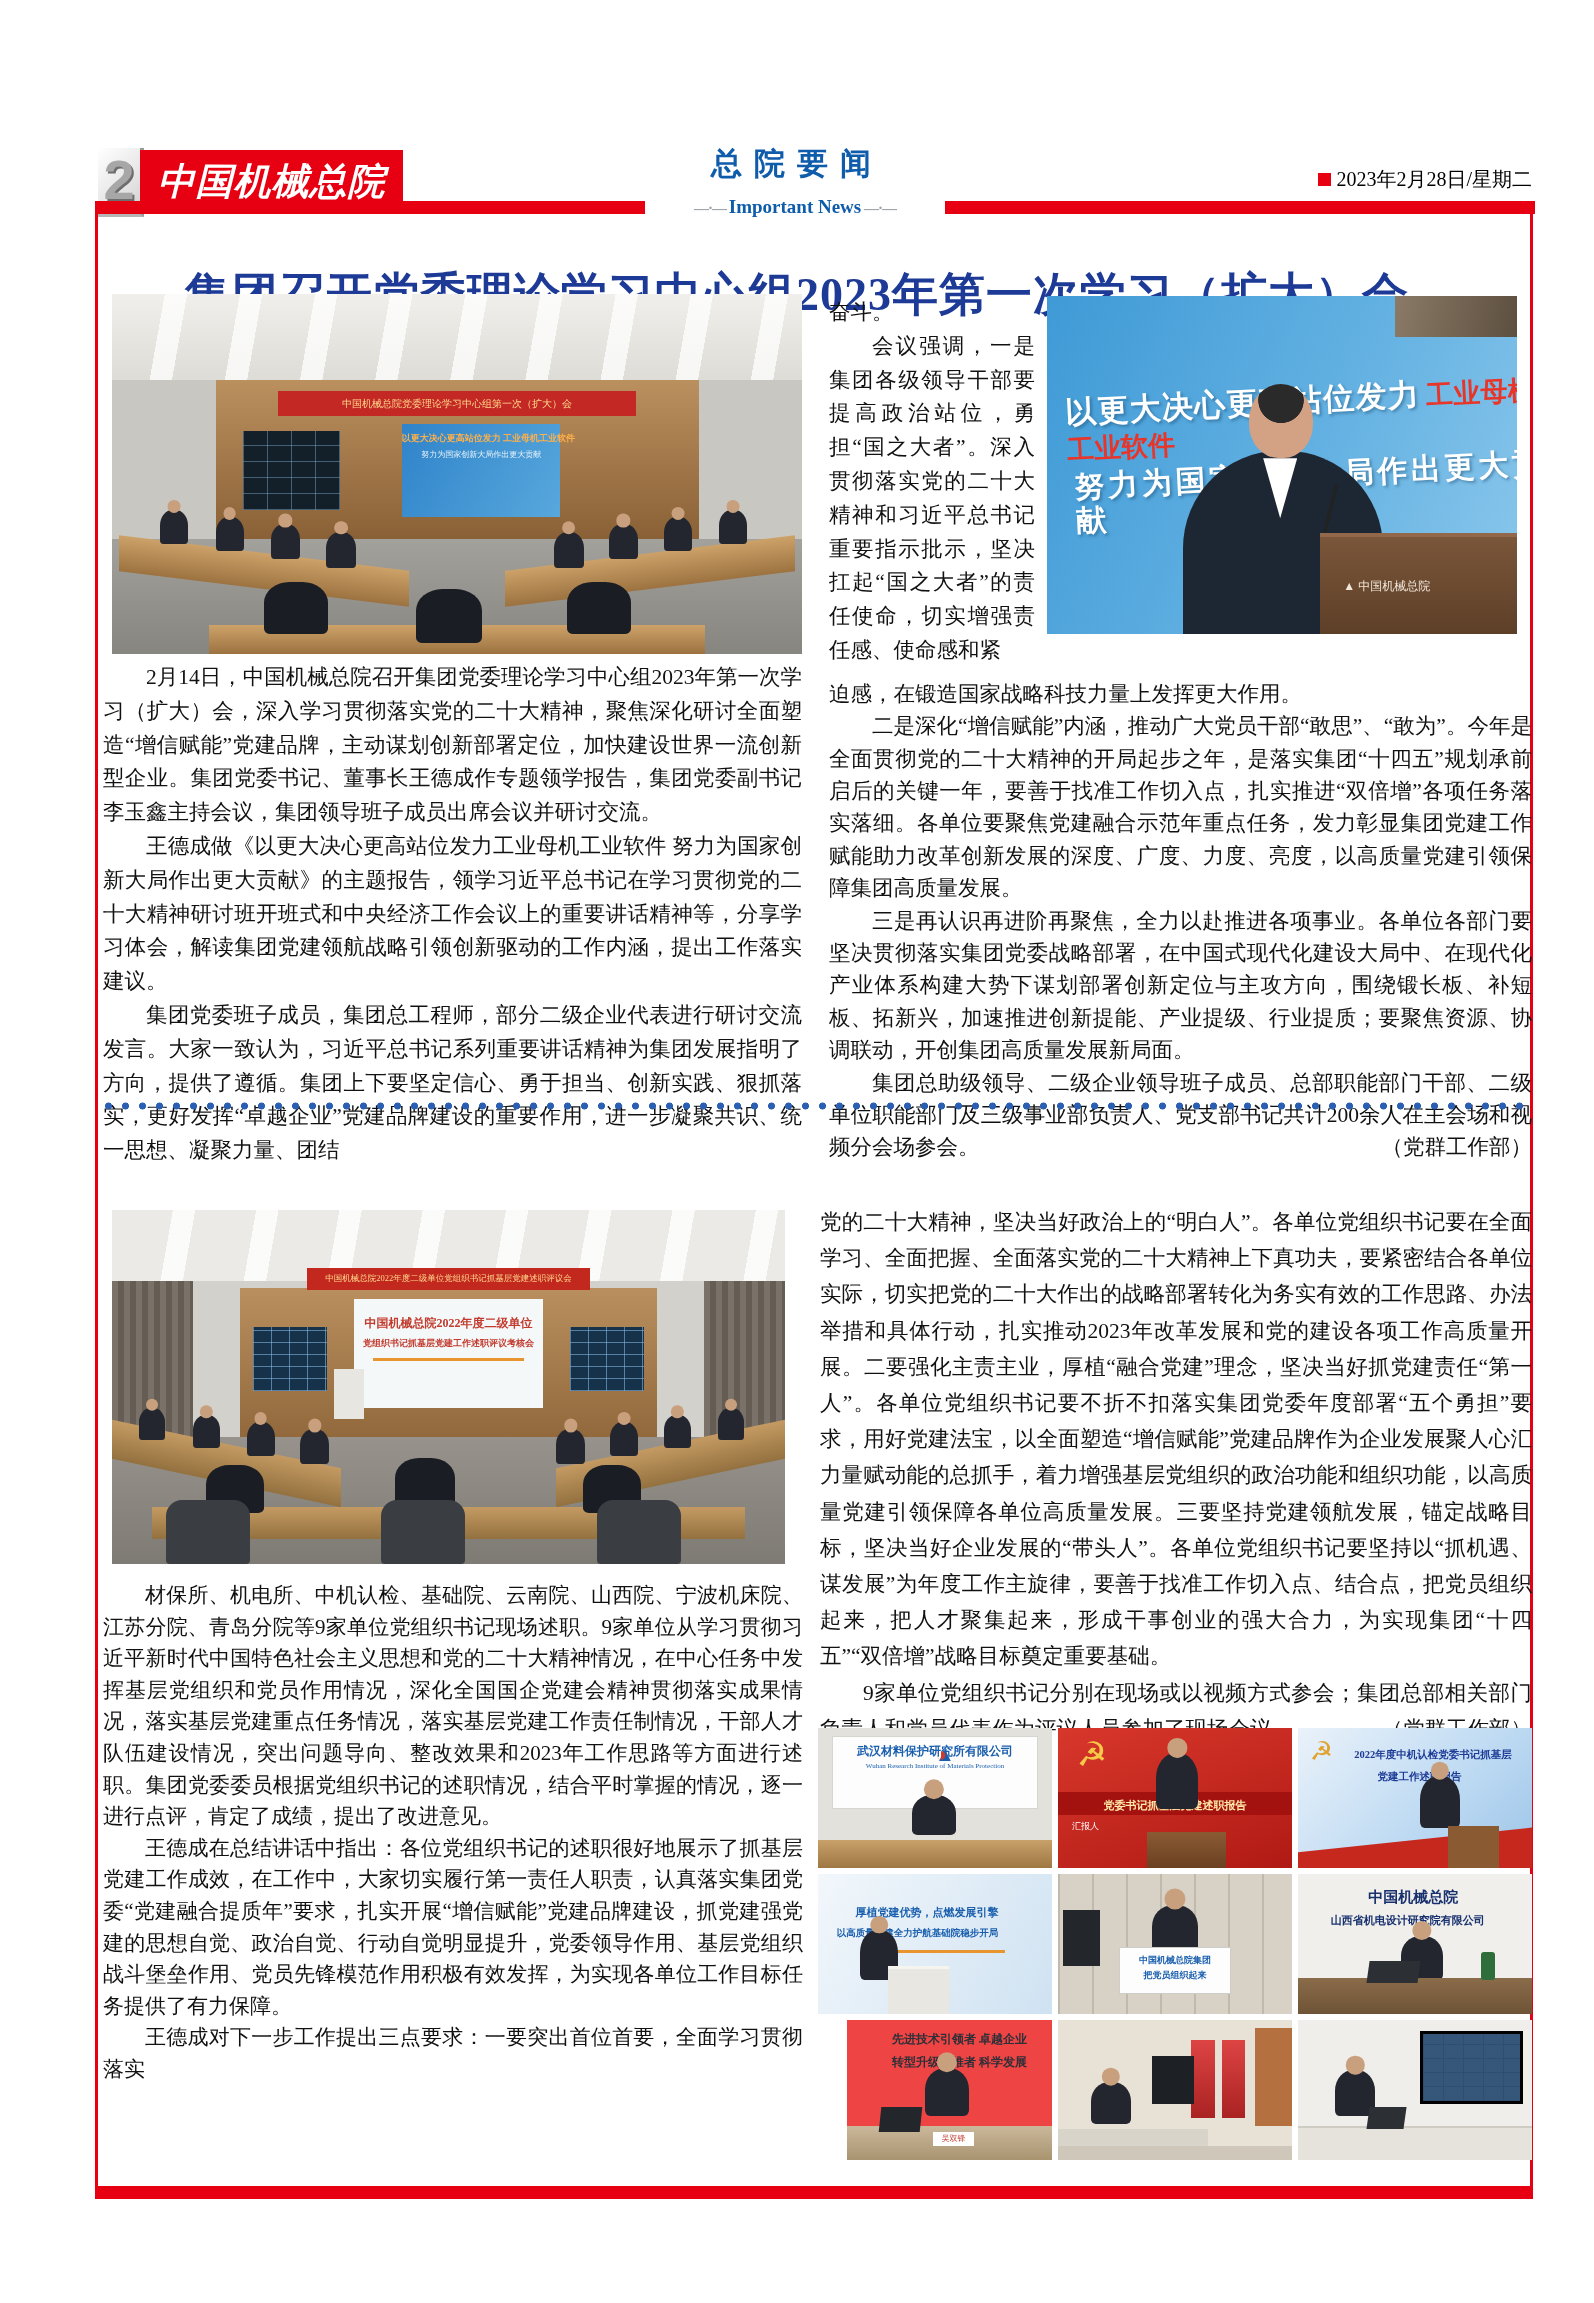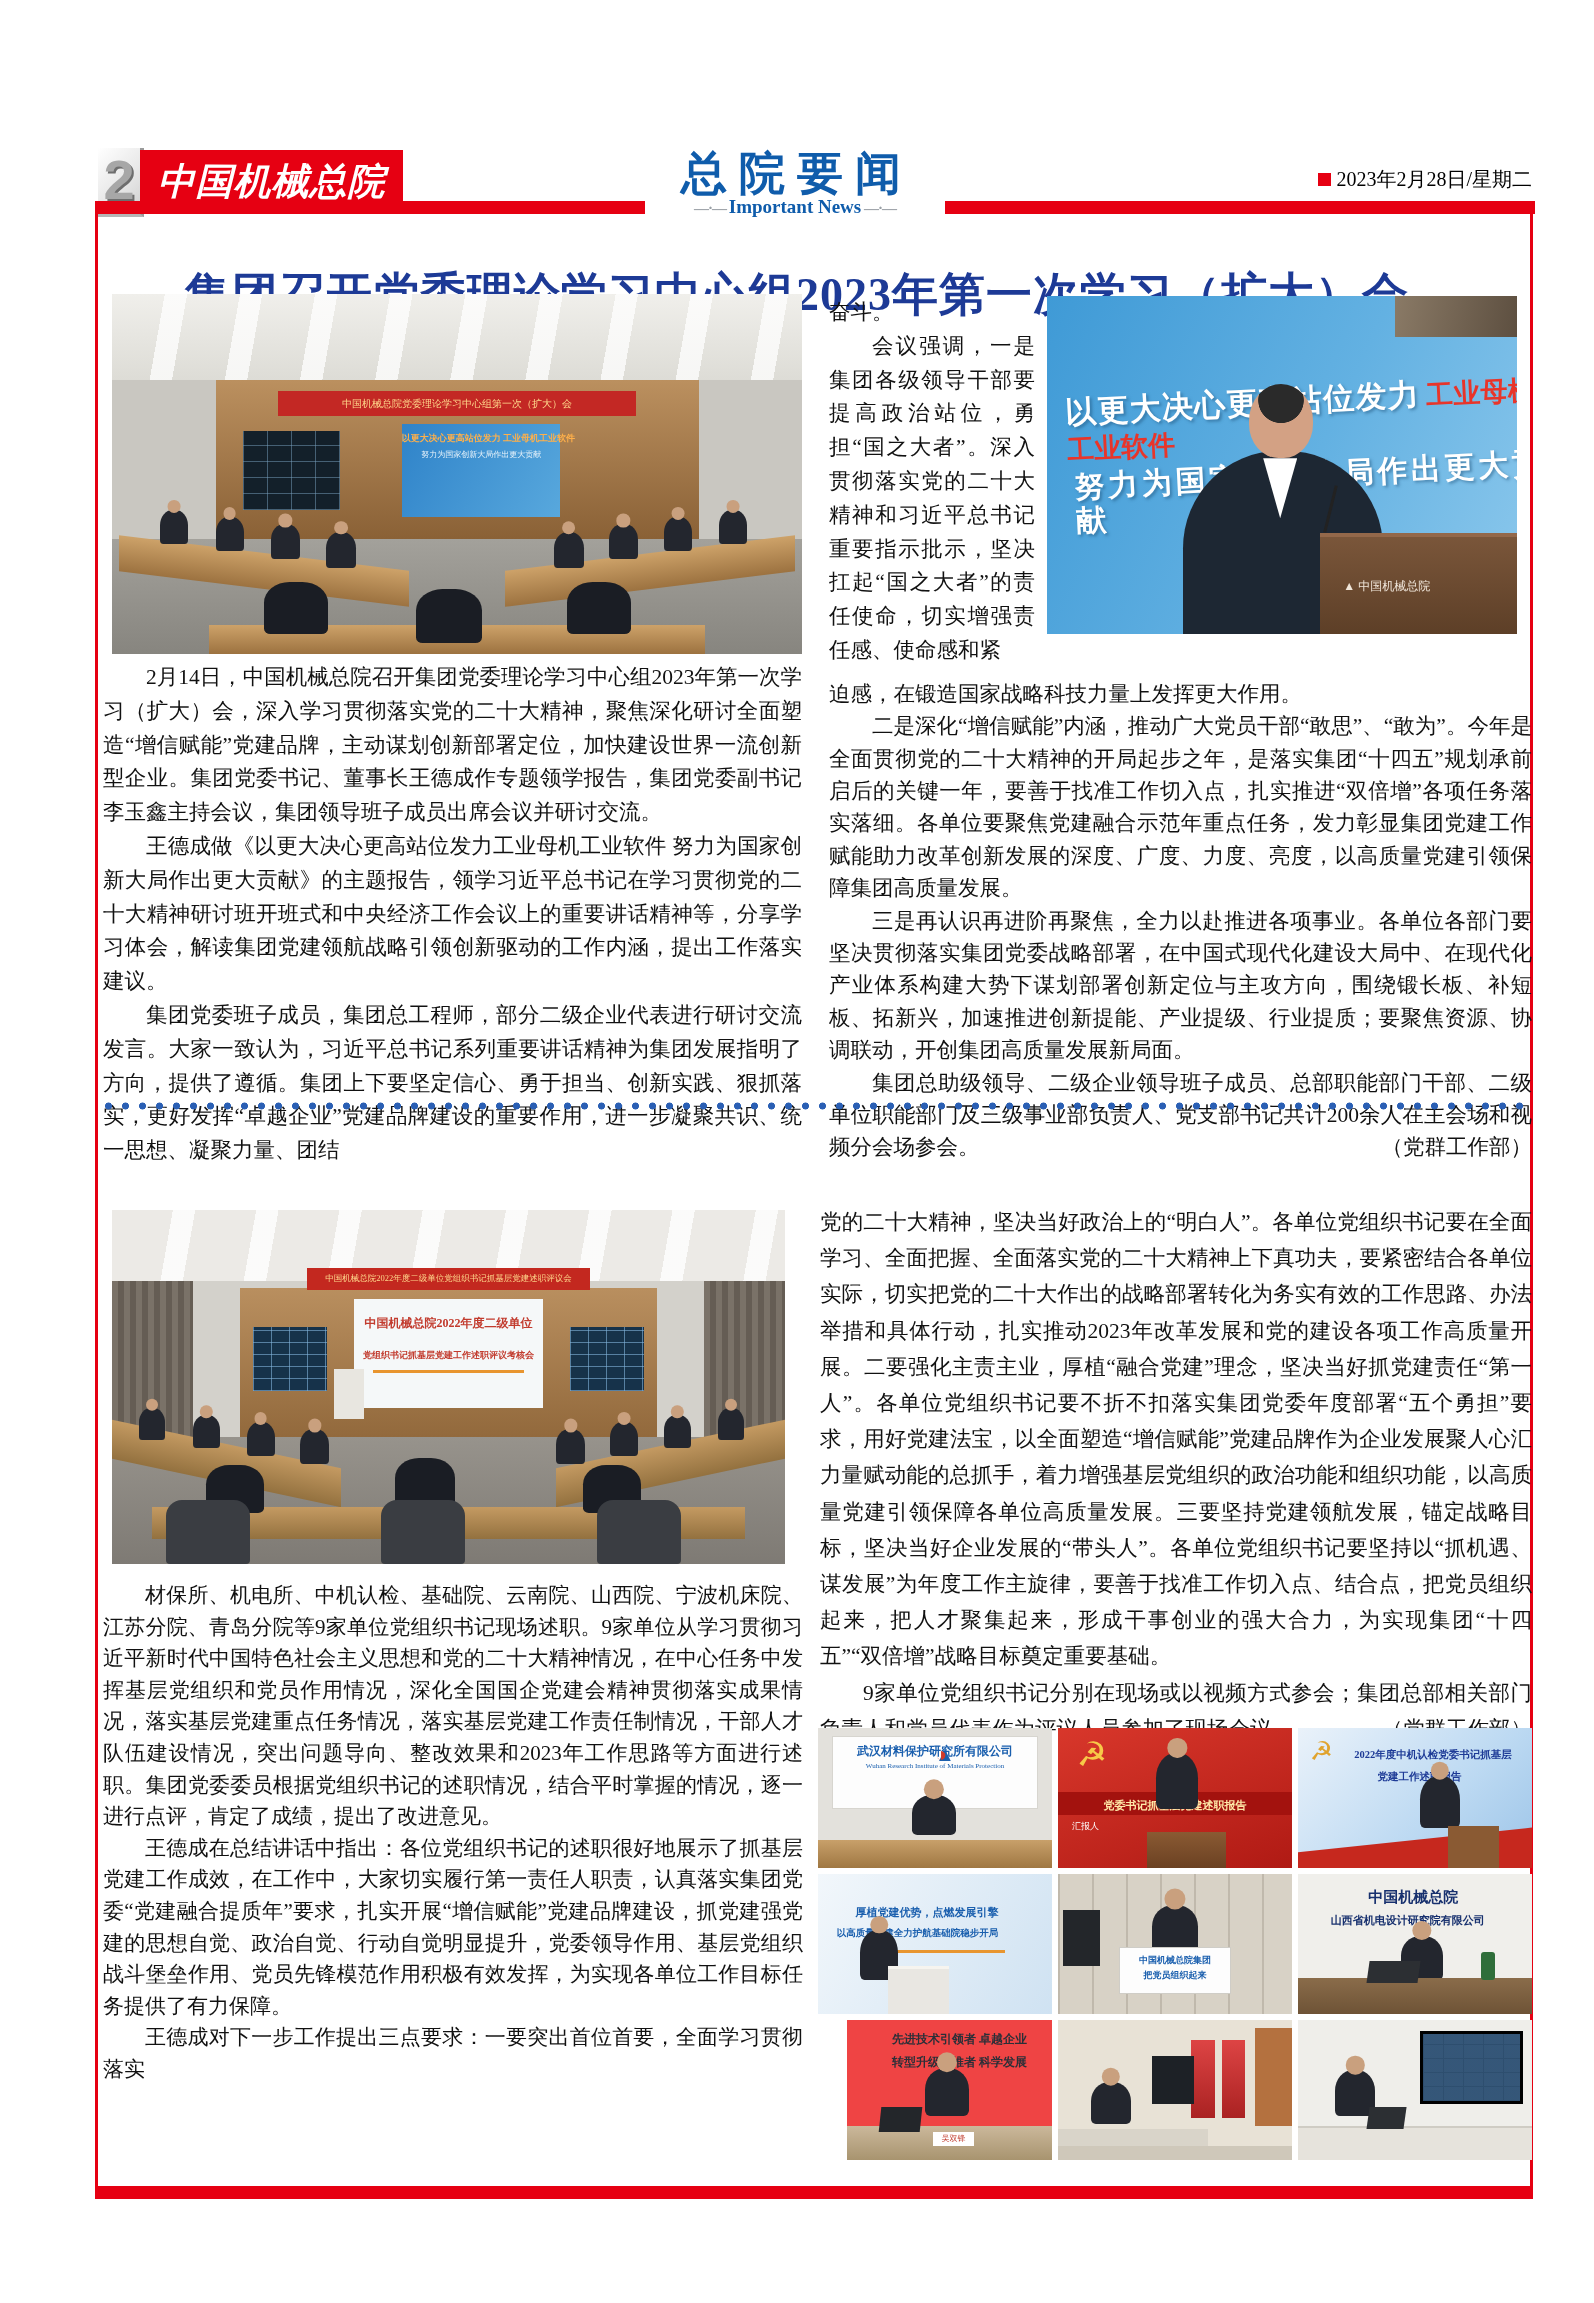--- a/index.html
+++ b/index.html
@@ -8,21 +8,21 @@
   
   .pagenum{position:absolute;left:98px;top:148px;width:42px;height:66px;
     background:linear-gradient(135deg,#ffffff 0%,#e8e8e8 55%,#cfcfcf 100%);
     border-right:4px solid #9a9a9a;border-bottom:3px solid #b5b5b5;
     font-family:"Liberation Sans",sans-serif;font-weight:bold;font-size:56px;line-height:64px;
     text-align:center;color:#a7a7a7;text-shadow:2px 2px 0 #6e6e6e;}
   .masthead{position:absolute;left:140px;top:150px;width:263px;height:63px;background:#e60012;
     color:#fff;font-size:37px;font-weight:bold;font-style:italic;letter-spacing:1px;
     line-height:63px;text-align:center;transform:none;}
   .section-title{position:absolute;left:557px;top:143px;width:480px;text-align:center;
-    font-family:"Liberation Sans",sans-serif;font-weight:bold;font-size:46px;
+    font-family:"Liberation Sans",sans-serif;font-weight:bold;font-size:31px;
     letter-spacing:12px;color:#0f5cab;}
   .dateline{position:absolute;left:1250px;top:166px;width:282px;text-align:right;font-size:20px;color:#000;}
   .dateline .sq{display:inline-block;width:13px;height:13px;background:#e60012;margin-right:5px;}
   .header-rule{position:absolute;left:95px;top:200px;width:1440px;height:14px;display:flex;align-items:center;}
   .header-rule .seg1{width:550px;height:13px;background:#e60012;}
   .header-rule .seg2{flex:1;height:13px;background:#e60012;}
   .header-rule .lab{width:300px;text-align:center;color:#0f5cab;font-weight:bold;font-size:19px;
     white-space:nowrap;background:#fff;}
   .header-rule .dash{color:#9aa0a6;font-size:15px;letter-spacing:-1px;}
   
@@ -108,21 +108,21 @@
     background:repeating-linear-gradient(100deg,rgba(0,0,0,0) 0 60px,#fff 60px 82px);}
   .pC-wall{left:0;top:20%;width:100%;height:44%;background:#d3d1cb;}
   .pC-curt{top:20%;width:12%;height:56%;
     background:repeating-linear-gradient(90deg,#7a7268 0 6px,#655d54 6px 12px);}
   .pC-curt.cl{left:0;} .pC-curt.cr{right:0;}
   .pC-wood{left:19%;top:22%;width:62%;height:42%;background:linear-gradient(#b98f5f,#92693c);}
   .pC-banner{left:29%;top:16.5%;width:42%;height:6%;background:#c3281f;color:#ffd98c;
     font-size:8.5px;line-height:21px;text-align:center;white-space:nowrap;overflow:hidden;}
   .pC-screen{left:36%;top:25%;width:28%;height:31%;background:#f5f8f9;text-align:center;padding-top:16px;}
   .pC-screen .l1{position:static;display:block;color:#c23b2e;font-size:12px;font-weight:bold;white-space:nowrap;}
-  .pC-screen .l2{position:static;display:block;color:#c23b2e;font-size:9px;font-weight:bold;margin-top:17px;white-space:nowrap;}
+  .pC-screen .l2{position:static;display:block;color:#c23b2e;font-size:9px;font-weight:bold;margin-top:5px;white-space:nowrap;}
   .pC-screen .bar{position:static;display:block;margin:8px auto 0;width:80%;height:3px;background:#e8952f;}
   .pC-tv{top:33%;width:11%;height:18%;background:#16324a;
     background-image:repeating-linear-gradient(0deg,rgba(130,180,220,.6) 0 1px,rgba(0,0,0,0) 1px 12px),
       repeating-linear-gradient(90deg,rgba(130,180,220,.6) 0 1px,rgba(0,0,0,0) 1px 18px);}
   .pC-tv.vl{left:21%;} .pC-tv.vr{right:21%;}
   .pC-podium{left:33%;top:45%;width:4.5%;height:14%;background:#e8e6e0;}
   .pC-floor{left:0;top:64%;width:100%;height:36%;background:linear-gradient(#97938c,#7e7a74);}
   .pC-tbl{background:linear-gradient(#c49a62,#93713f);}
   .pC-tbl.tl{left:0;top:66%;width:34%;height:11%;transform:skewY(12deg);}
   .pC-tbl.tr{right:0;top:66%;width:34%;height:11%;transform:skewY(-12deg);}

